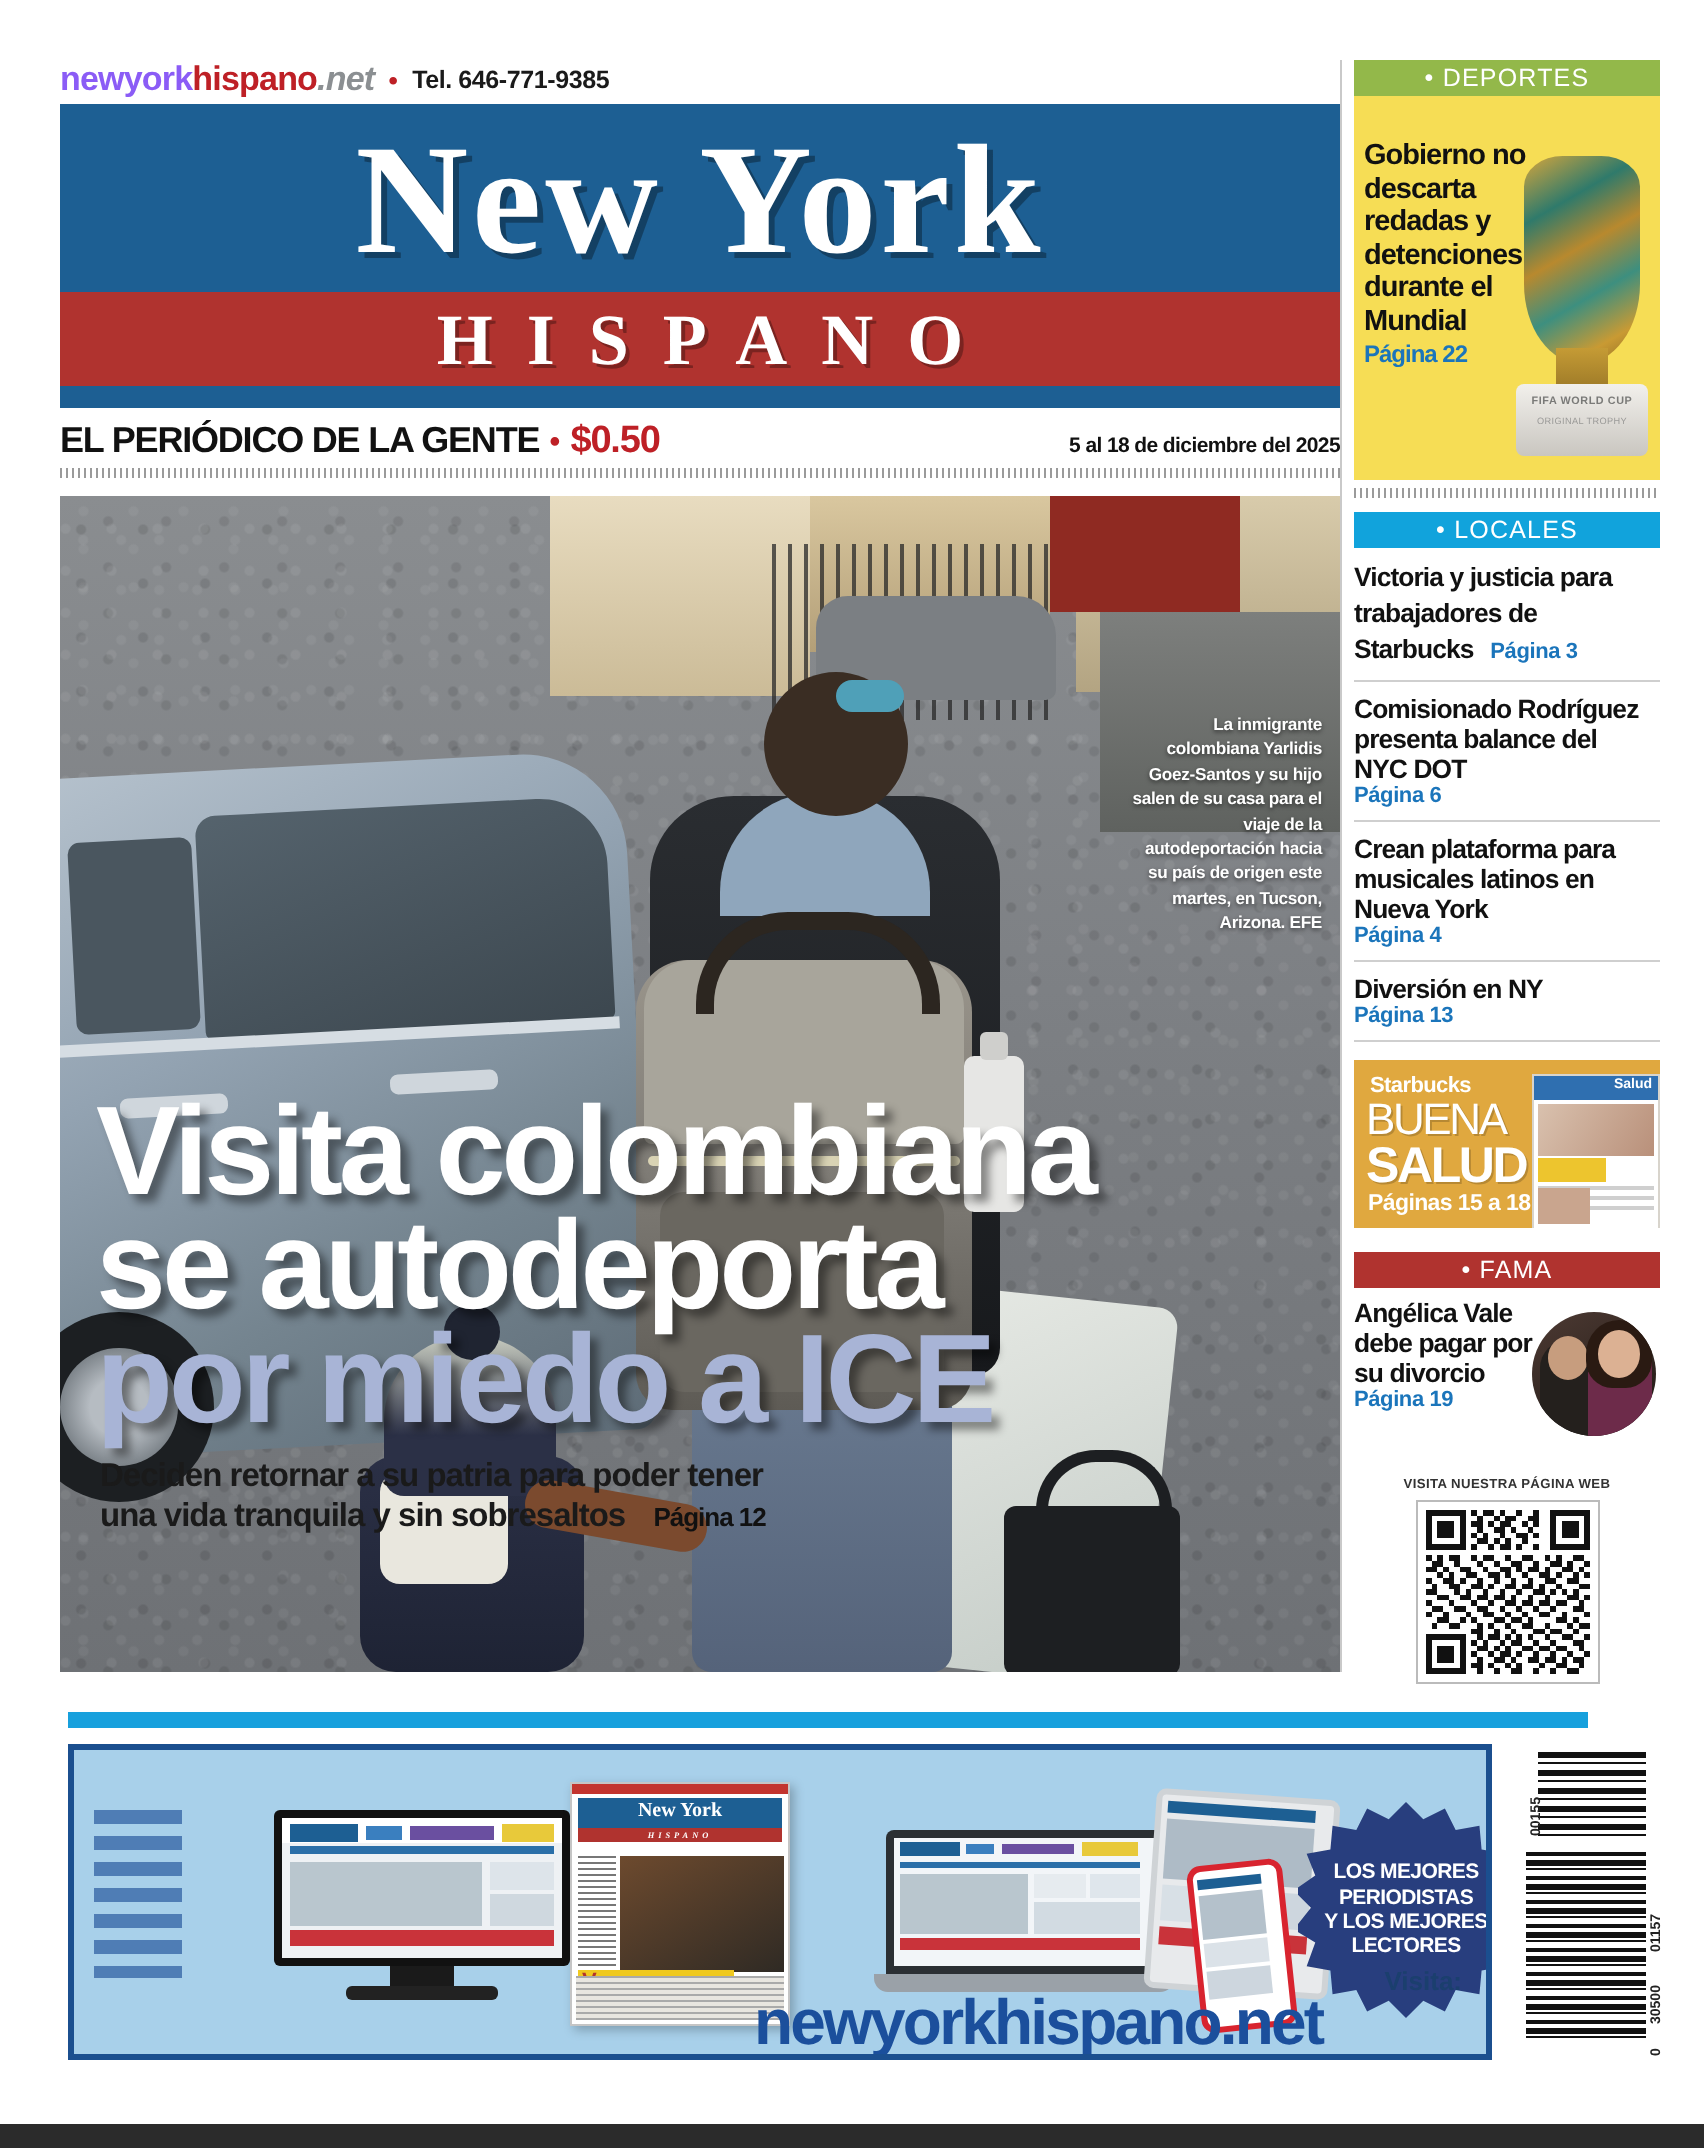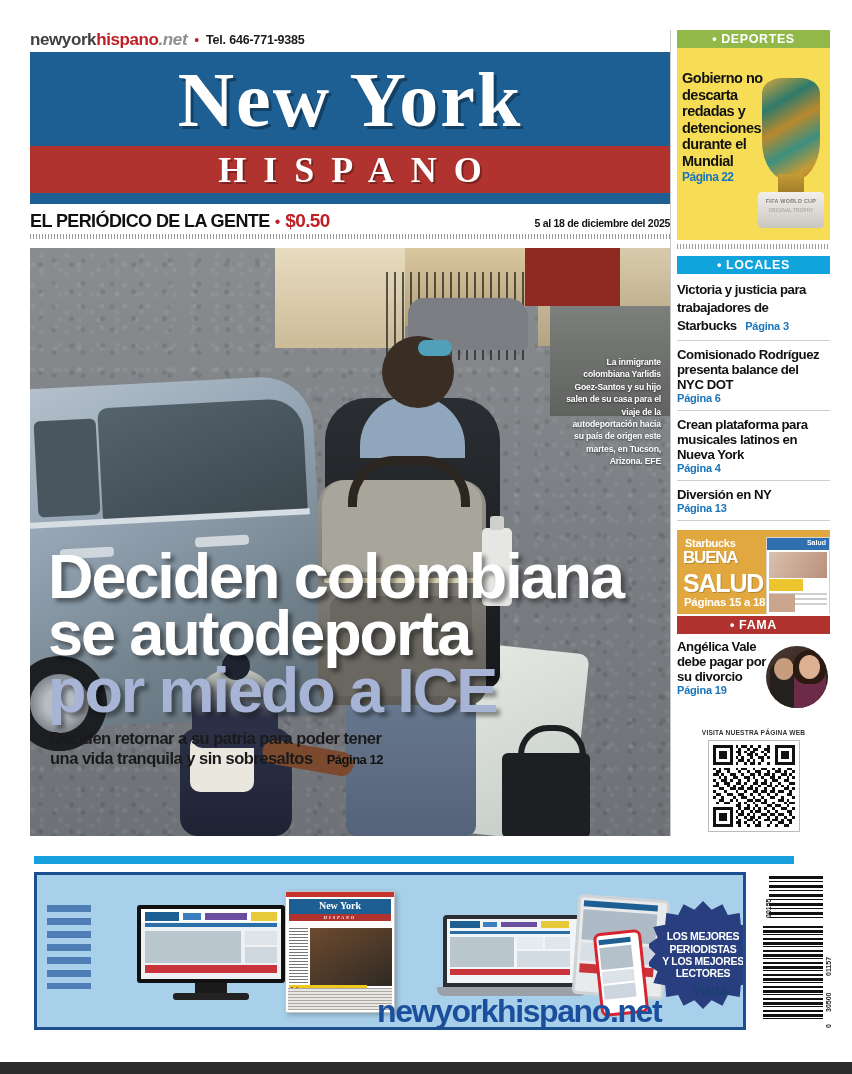--- a/index.html
+++ b/index.html
@@ -2,21 +2,21 @@
 <html><head>
 <meta charset="utf-8">
 <style>
   html,body{margin:0;padding:0;background:#ffffff;}
   body{width:852px;height:1074px;overflow:hidden;font-family:"Liberation Sans",sans-serif;-webkit-font-smoothing:antialiased;}
   .page{position:relative;width:852px;height:1074px;background:#ffffff;}
 
   
   .topbar{position:absolute;left:30px;top:30px;width:640px;height:20px;display:flex;align-items:center;gap:7px;}
   .url{font-size:17px;font-weight:bold;letter-spacing:-0.4px;}
-  .u-blue{color:#404040;text-align:right;}
+  .u-blue{color:#8b5cf6;text-align:right;}
   .u-red{color:#be2026;}
   .u-gray{color:#8b8f92;font-style:italic;}
   .dot-sep{color:#be2026;font-size:14px;line-height:1;}
   .tel{font-size:12.5px;font-weight:bold;color:#1a1a1a;letter-spacing:-0.2px;}
 
   
   .masthead{position:absolute;left:30px;top:52px;width:640px;height:152px;background:#1d5f93;}
   .mh-title{position:absolute;left:0;top:-2px;width:640px;height:100px;display:flex;align-items:center;justify-content:center;}
   .mh-title span{font-family:"Liberation Serif",serif;font-weight:bold;font-size:78px;color:#ffffff;letter-spacing:2px;
       text-shadow:3px 3px 0 rgba(0,0,0,0.32);line-height:1;white-space:nowrap;}
@@ -100,21 +100,21 @@
       text-shadow:4px 4px 4px rgba(0,0,0,.42);white-space:nowrap;}
   .hl1{top:300px;font-size:63px;color:#ffffff;}
   .hl2{top:357px;font-size:63px;color:#ffffff;}
   .hl3{top:414px;font-size:63px;color:#a8b4d6;}
   .sub{position:absolute;left:20px;top:480px;width:600px;color:#1a1a1a;font-size:16.5px;font-weight:bold;
       line-height:1.22;letter-spacing:-0.5px;}
   .sub .pg{color:#111;font-size:13px;margin-left:10px;}
 
   
   .sidebar{position:absolute;left:670px;top:30px;width:160px;height:806px;border-left:1px solid #c9c9c9;padding-left:6px;box-sizing:border-box;}
-  .banner{height:18px;display:flex;align-items:center;justify-content:center;font-size:12.5px;font-weight:bold;
+  .banner{height:18px;display:flex;align-items:center;justify-content:center;font-size:12.5px;font-weight:normal;
       color:#fff;letter-spacing:0.6px;}
   .b-green{background:#93b84a;}
   .b-cyan{background:#11a3dc;}
   .b-red{background:#b0332f;}
 
   .deportes{position:relative;background:#f6dd55;height:192px;overflow:hidden;}
   .dep-txt{position:absolute;left:5px;top:22px;width:92px;font-size:14.5px;font-weight:bold;color:#111;line-height:1.14;letter-spacing:-0.5px;}
   .dep-pg{color:#1b75bb;font-size:12px;margin-top:2px;display:block;}
   .trophy{position:absolute;right:2px;top:30px;width:72px;height:152px;}
   .tr-cup{position:absolute;left:6px;top:0;width:58px;height:104px;
@@ -128,34 +128,34 @@
   .hatch2{height:5px;margin-top:4px;background:repeating-linear-gradient(to right,#9a9a9a 0,#9a9a9a 1px,#ffffff 1px,#ffffff 3px);}
 
   .sb-item{padding:6px 2px 6px 0;border-bottom:1px solid #cfcfcf;}
   .sb-item:last-child{border-bottom:none;}
   .sb-title{font-size:13.2px;font-weight:bold;color:#111;line-height:1.14;letter-spacing:-0.45px;}
   .sb-pg{color:#1b75bb;font-size:11px;font-weight:bold;letter-spacing:-0.2px;}
   .sb-pg.inline{margin-left:4px;}
 
   .salud{margin-top:9px;position:relative;height:84px;background:#e0a83f;overflow:hidden;}
   .sal-sup{position:absolute;left:8px;top:7px;font-size:11px;font-weight:bold;color:#fff;letter-spacing:-0.3px;}
-  .sal-b{position:absolute;left:6px;top:20px;font-size:17px;font-weight:bold;color:#fff;letter-spacing:-1.2px;line-height:0.94;
+  .sal-b{position:absolute;left:6px;top:20px;font-size:22px;font-weight:normal;color:#fff;letter-spacing:-1.2px;line-height:0.94;
       text-shadow:1px 1px 0 rgba(0,0,0,.18);}
   .sal-s{position:absolute;left:6px;top:42px;font-size:25px;font-weight:bold;color:#fff;letter-spacing:-1.2px;line-height:0.94;
       text-shadow:1px 1px 0 rgba(0,0,0,.18);}
   .sal-pg{position:absolute;left:7px;top:66px;font-size:11.5px;font-weight:bold;color:#fff;letter-spacing:-0.3px;}
   .sal-thumb{position:absolute;right:0;top:7px;width:62px;height:76px;background:#fff;border:1px solid #d8d4cc;overflow:hidden;}
   .st-hdr{height:12px;background:#2f6fb0;}
   .st-word{position:absolute;right:3px;top:1px;font-size:7px;font-weight:bold;color:#fff;}
   .st-img{position:absolute;left:2px;top:14px;width:58px;height:26px;background:linear-gradient(120deg,#d9c1ae,#b9907a);}
   .st-y{position:absolute;left:2px;top:41px;width:34px;height:12px;background:#edc52e;}
   .st-l{position:absolute;left:2px;width:58px;height:2px;background:#cfcfcf;}
   .st-ph{position:absolute;left:2px;top:56px;width:26px;height:18px;background:#c9a58e;}
 
-  .fama{margin-top:2px;}
+  .fama{margin-top:12px;}
   .fama-row{position:relative;padding-top:5px;height:78px;}
   .fama-txt{width:92px;font-size:13.2px;font-weight:bold;color:#111;line-height:1.14;letter-spacing:-0.45px;}
   .fama-photo{position:absolute;right:2px;top:12px;width:62px;height:62px;border-radius:50%;overflow:hidden;
       background:linear-gradient(150deg,#4d3a33,#1d1713);}
   .fp-a{position:absolute;left:4px;top:14px;width:28px;height:48px;background:#24201d;border-radius:14px 14px 0 0;}
   .fp-ah{position:absolute;left:8px;top:12px;width:20px;height:22px;border-radius:50%;background:#c79d7e;}
   .fp-b{position:absolute;right:2px;top:10px;width:32px;height:52px;background:#6d2b4a;border-radius:16px 16px 0 0;}
   .fp-bh{position:absolute;right:8px;top:9px;width:21px;height:24px;border-radius:50%;background:#dcb193;}
   .fp-hair{position:absolute;right:2px;top:4px;width:33px;height:34px;border-radius:50% 50% 40% 40%;background:#2a1a12;}
 
@@ -274,21 +274,21 @@
       <div class="c-body"></div>
       <div class="c-shirt"></div>
       <div class="c-hat"></div>
       <div class="c-pom"></div>
       <div class="arm"></div>
       <div class="handbag"></div>
     </div>
 
     <div class="caption">La inmigrante colombiana Yarlidis Goez-Santos y su hijo salen de su casa para el viaje de la autodeportación hacia su país de origen este martes, en Tucson, Arizona. EFE</div>
 
-    <div class="hl hl1">Deciden colombiana</div>
+    <div class="hl hl1">Visita colombiana</div>
     <div class="hl hl2">se autodeporta</div>
     <div class="hl hl3">por miedo a ICE</div>
 
     <div class="sub">
       <div>Deciden retornar a su patria para poder tener</div>
       <div>
         <span>una vida tranquila y sin sobresaltos</span>
         <span class="pg">Página 12</span>
       </div>
     </div>

